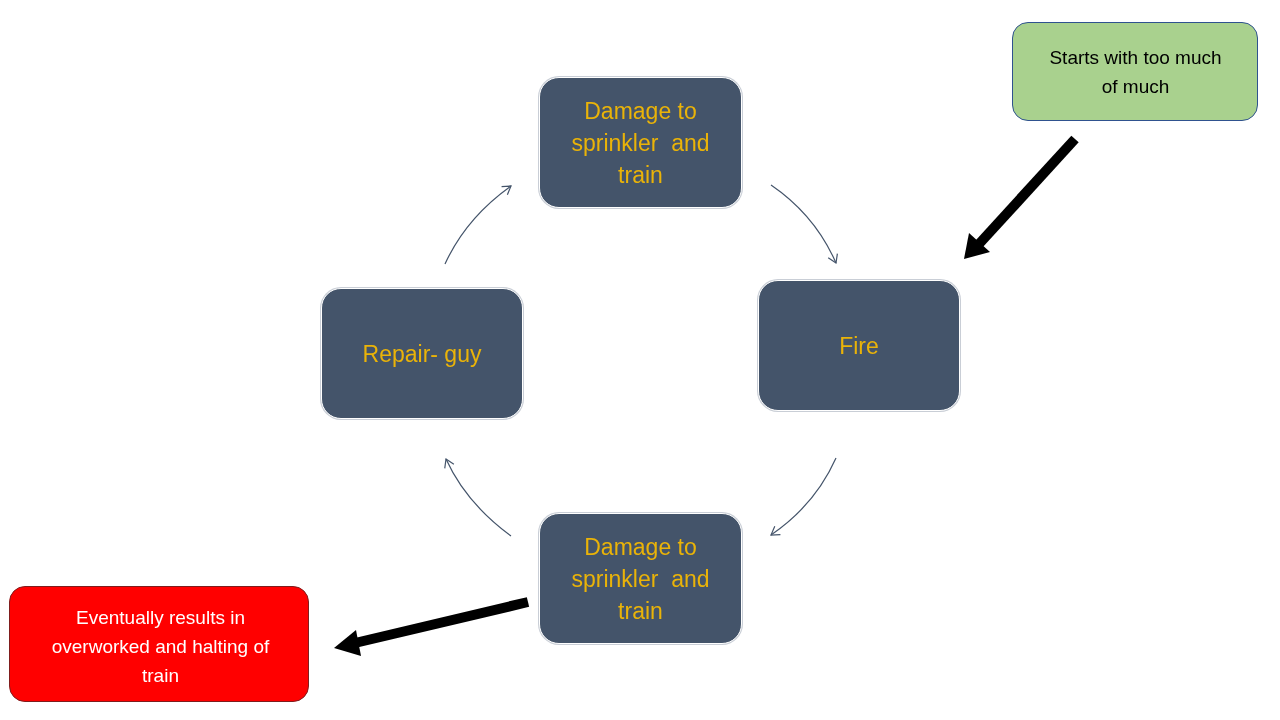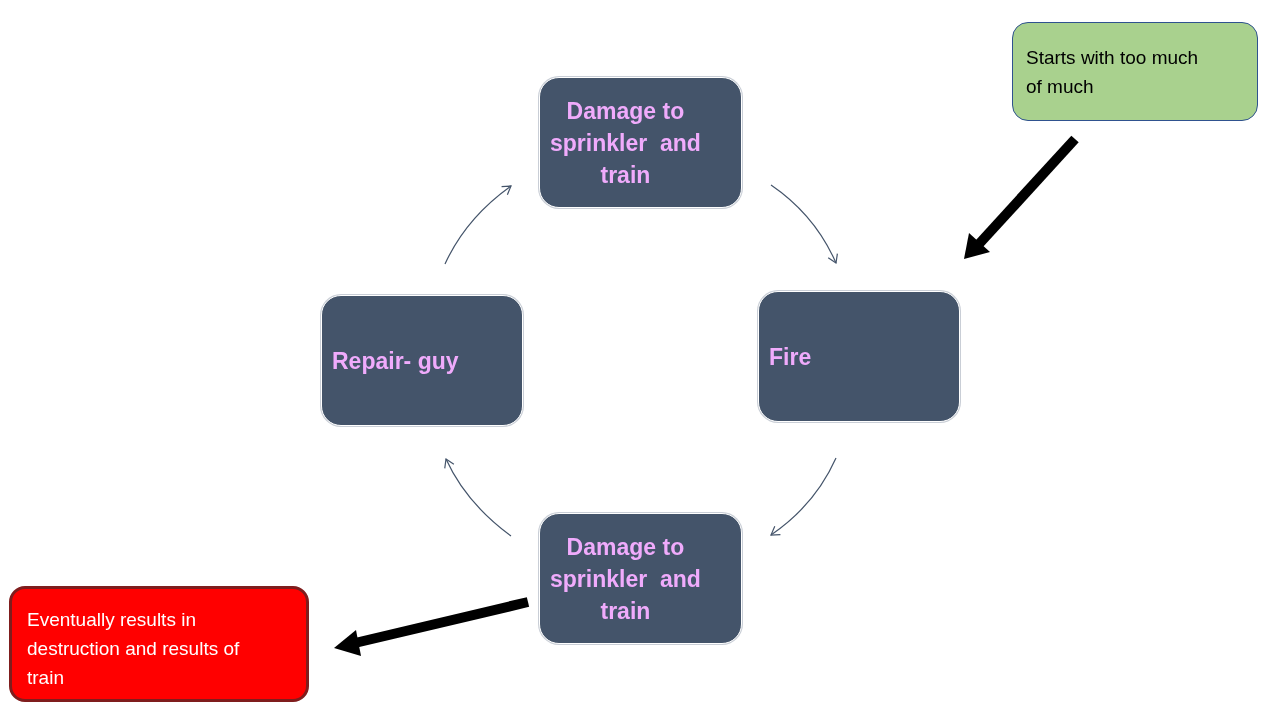--- a/index.html
+++ b/index.html
@@ -13,56 +13,56 @@
       position: relative;
       overflow: hidden;
       font-family: "Liberation Sans", "DejaVu Sans", sans-serif;
     }
     .node {
       position: absolute;
       box-sizing: border-box;
       background: #44546a;
       border: 1px solid #ffffff;
       border-radius: 20px;
-      color: #f0abfc;
+      color: #eab308;
       font-size: 23px;
       line-height: 32px;
       display: flex;
       align-items: center;
+      justify-content: center;
       text-align: center;
       padding: 4px 10px;
       box-shadow: 0 0 0 1px #c9ced6;
-      font-weight: bold;
     }
     .node span { display: block; }
     #node-top    { left: 539px; top: 77px;  width: 203px; height: 131px; }
-    #node-right  { left: 758px; top: 291px; width: 202px; height: 131px; }
+    #node-right  { left: 758px; top: 280px; width: 202px; height: 131px; }
     #node-bottom { left: 539px; top: 513px; width: 203px; height: 131px; }
-    #node-left   { left: 321px; top: 295px; width: 202px; height: 131px; }
+    #node-left   { left: 321px; top: 288px; width: 202px; height: 131px; }
 
     .callout {
       position: absolute;
       box-sizing: border-box;
       border-radius: 16px;
       font-size: 19px;
       line-height: 29px;
       padding: 18px 12px 10px 13px;
-      text-align: left;
+      text-align: center;
     }
     #callout-start {
       left: 1012px; top: 22px; width: 246px; height: 99px;
       background: #a9d18e;
       border: 1px solid #2f528f;
       color: #000000;
       padding-top: 20px;
     }
     #callout-end {
       left: 9px; top: 586px; width: 300px; height: 116px;
       background: #ff0000;
-      border: 3px solid #7f1d1d;
+      border: 1px solid #7f1d1d;
       color: #ffffff;
       padding-top: 16px;
       padding-left: 15px;
     }
     svg.overlay {
       position: absolute;
       left: 0; top: 0;
       width: 1280px; height: 720px;
       pointer-events: none;
     }
@@ -121,15 +121,15 @@
   </div>
 </div>
 
 <div class="callout" id="callout-start">
   <span style="display:block">Starts with too much</span>
   <span style="display:block">of much</span>
 </div>
 
 <div class="callout" id="callout-end">
   <span style="display:block">Eventually results in</span>
-  <span style="display:block">destruction and results of</span>
+  <span style="display:block">overworked and halting of</span>
   <span style="display:block">train</span>
 </div>
 
 </body></html>

